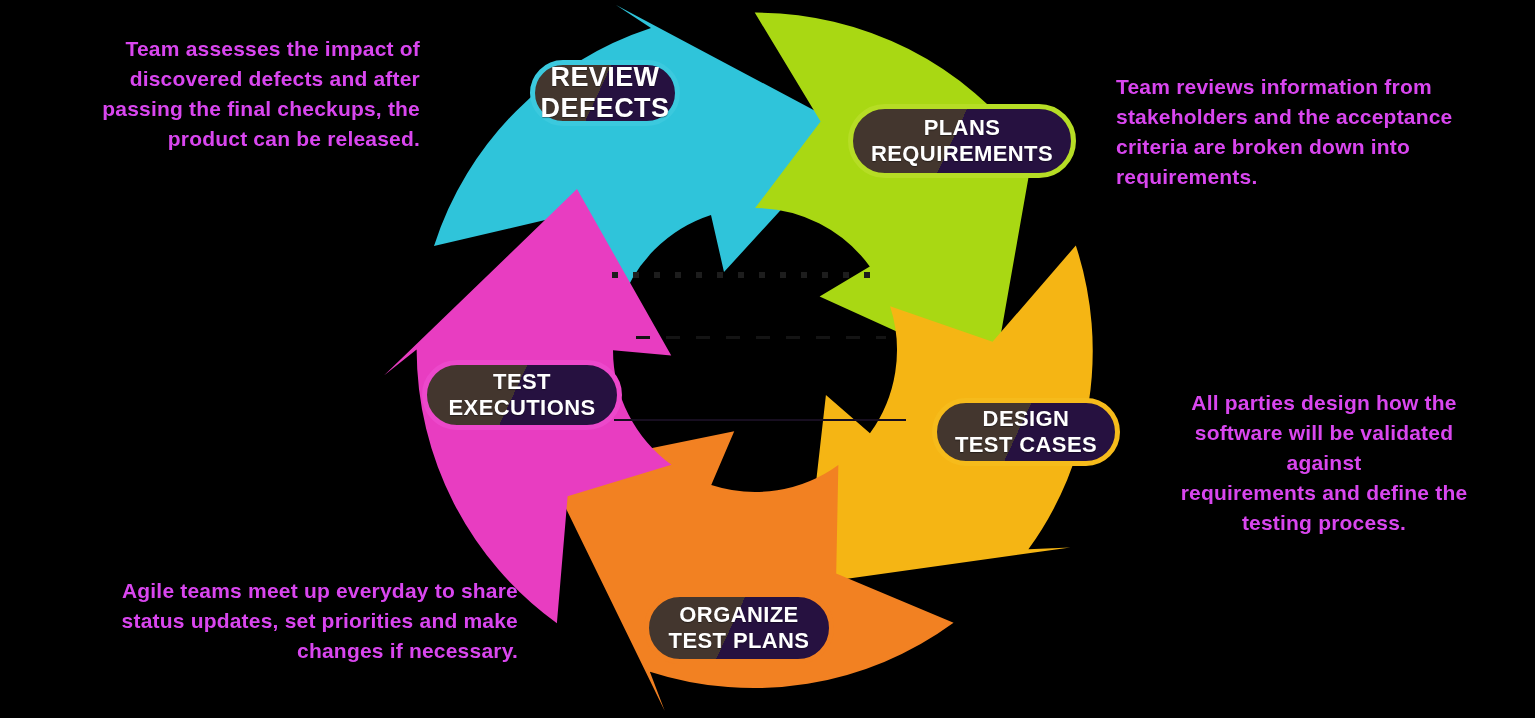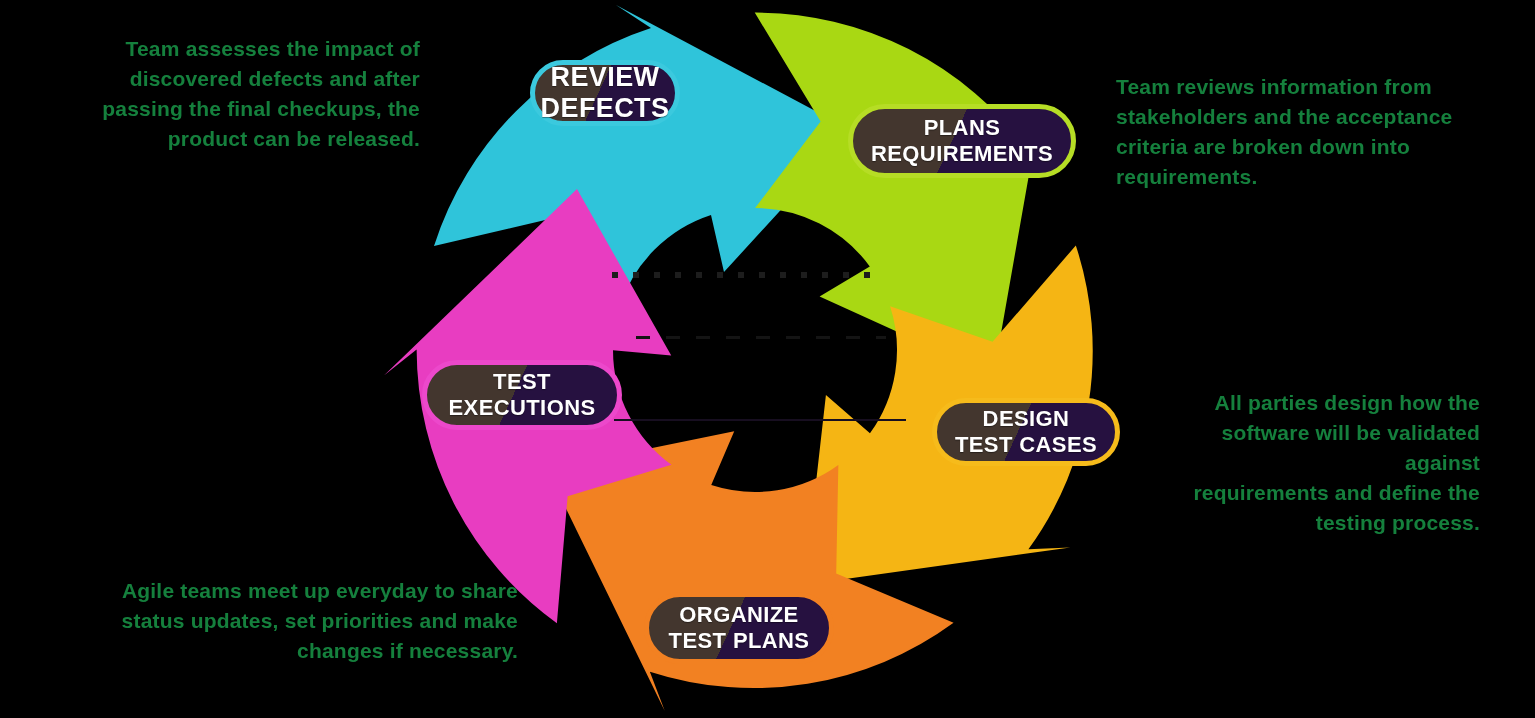--- a/index.html
+++ b/index.html
@@ -15,26 +15,26 @@
     background:linear-gradient(115deg,#43362e 46%,#261140 46%);
     white-space:pre-line;letter-spacing:.4px;line-height:1.16;
     box-sizing:border-box;text-shadow:0 1px 1px rgba(0,0,0,.4);
   }
   .pill-review{left:530px;top:60px;width:150px;height:66px;font-size:27px;}
   .pill-define{left:848px;top:104px;width:228px;height:74px;font-size:22px;}
   .pill-design{left:932px;top:398px;width:188px;height:68px;font-size:22px;}
   .pill-organize{left:644px;top:592px;width:190px;height:72px;font-size:22px;}
   .pill-exec{left:422px;top:360px;width:200px;height:70px;font-size:22px;}
   .note{
-    position:absolute;color:#15803d;font-size:21px;font-weight:600;
+    position:absolute;color:#d946ef;font-size:21px;font-weight:600;
     line-height:30px;white-space:pre-line;letter-spacing:.2px;
   }
   .note-release{left:78px;top:34px;width:342px;text-align:right;}
   .note-require{left:1116px;top:72px;width:372px;text-align:left;}
-  .note-design{left:1168px;top:388px;width:312px;text-align:right;}
+  .note-design{left:1168px;top:388px;width:312px;text-align:center;}
   .note-exec{left:28px;top:334px;width:326px;text-align:right;}
   .note-standup{left:98px;top:576px;width:420px;text-align:right;}
   .center-dots{
     position:absolute;left:612px;top:272px;width:270px;height:6px;
     background:repeating-linear-gradient(90deg,#1d1d1d 0 6px,transparent 6px 21px);
   }
   .center-dashes{
     position:absolute;left:636px;top:336px;width:250px;height:3px;
     background:repeating-linear-gradient(90deg,#141414 0 14px,transparent 14px 30px);
   }

